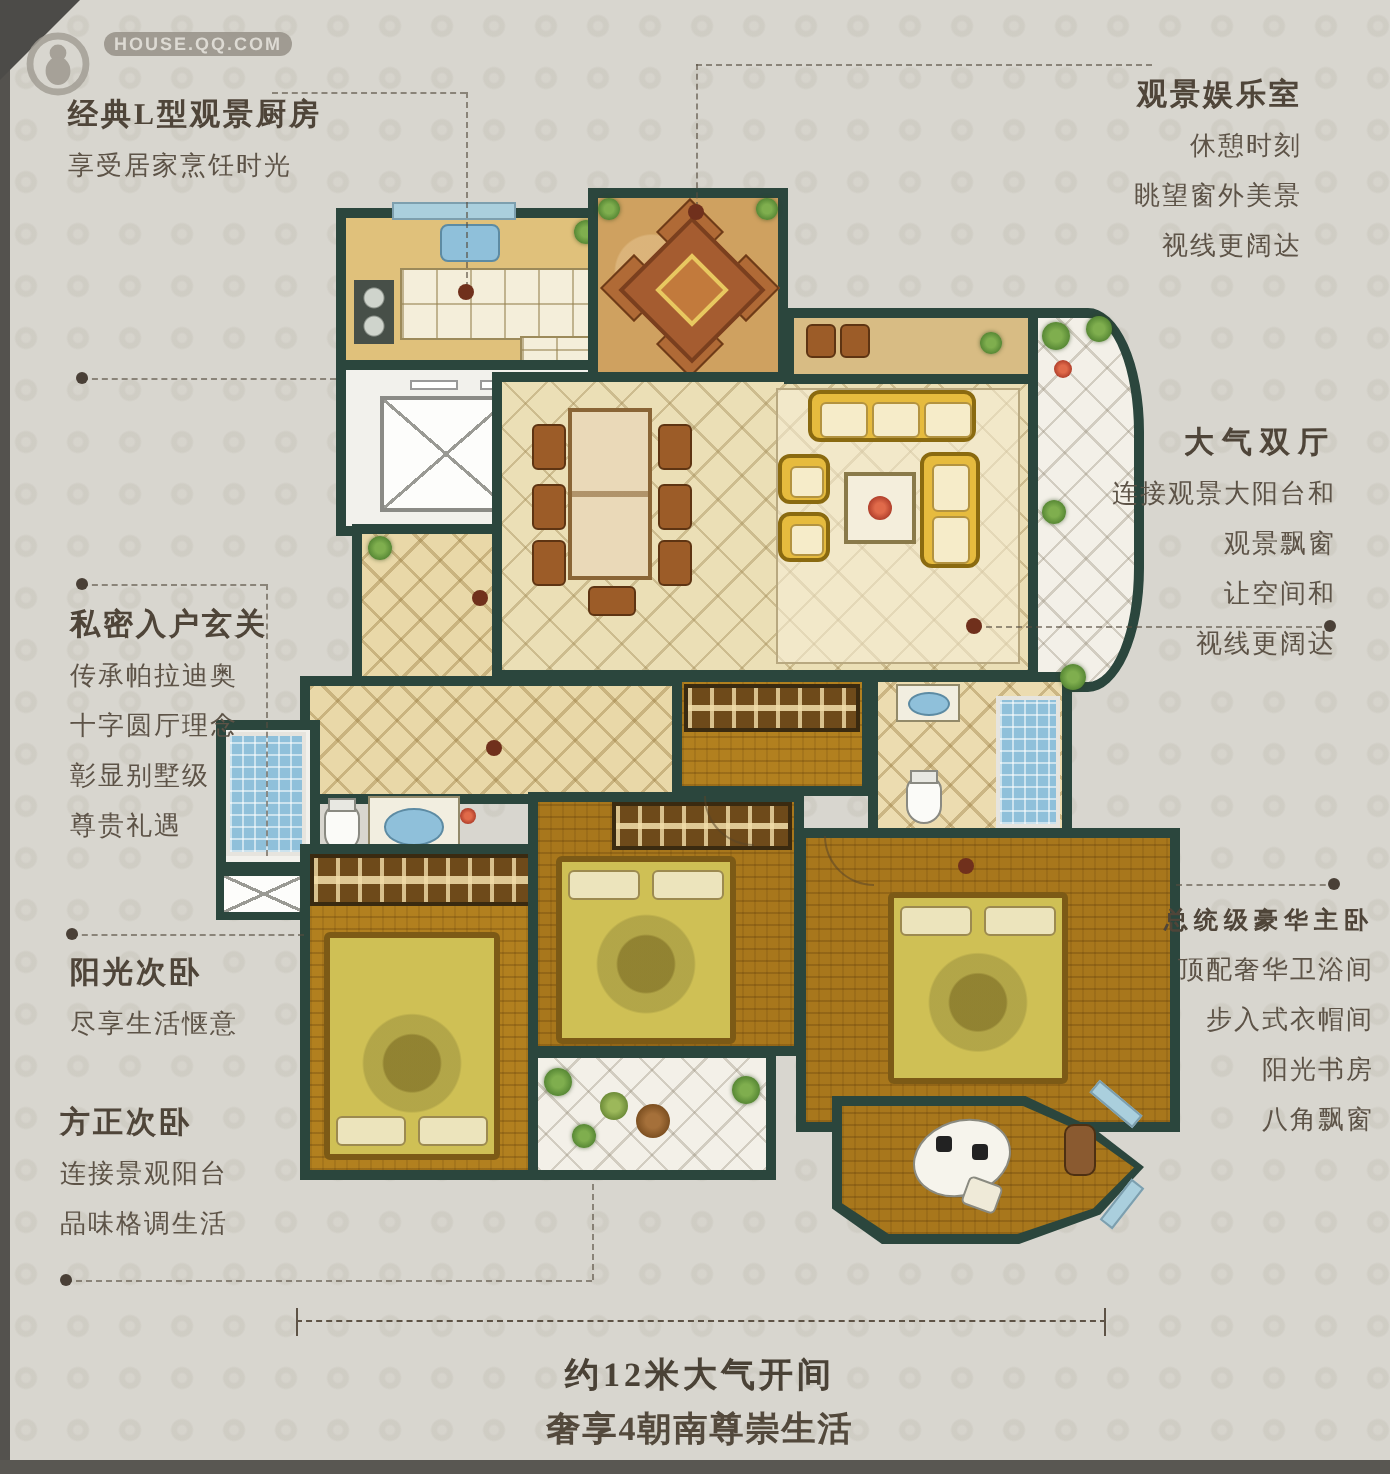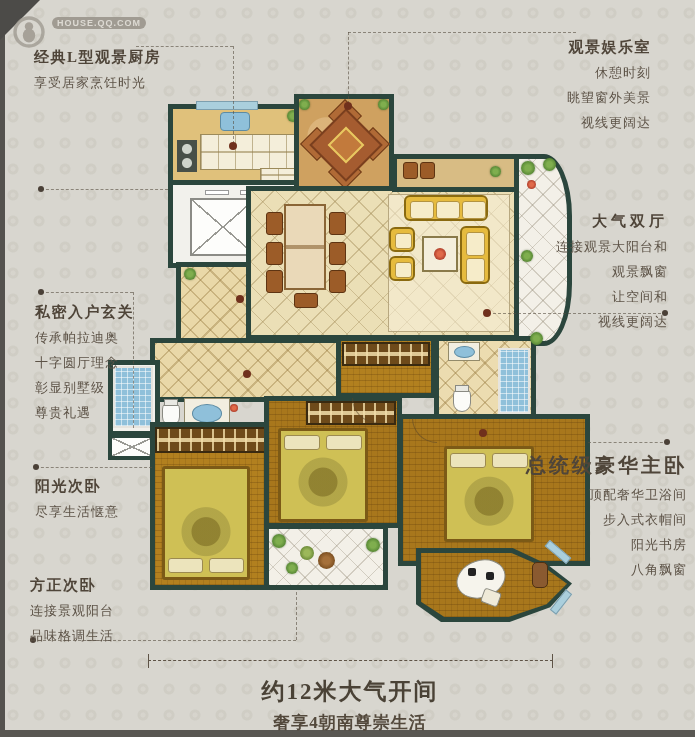--- a/index.html
+++ b/index.html
@@ -17,21 +17,21 @@
   
   .tx{position:absolute;left:12px;top:12px;display:flex;align-items:flex-start;opacity:.9;}
   .tx-body{margin-left:4px;}
   .tx-name{font-family:"Liberation Sans",sans-serif;font-weight:bold;font-size:21px;letter-spacing:2px;color:#a9a49b;text-shadow:1px 1px 0 rgba(255,255,255,.7),-1px -1px 0 rgba(120,115,108,.5);}
   .tx-domain{margin-top:1px;background:#9a958c;color:#dedbd4;font-family:"Liberation Sans",sans-serif;font-weight:bold;font-size:9px;letter-spacing:1px;padding:1px 5px;border-radius:7px;display:inline-block;}
   
   .ann{position:absolute;color:#564c40;}
   .ann .t{font-weight:bold;font-size:15px;letter-spacing:1.5px;color:#4f4539;}
   .ann .l{font-size:13px;margin-top:7px;letter-spacing:1px;color:#5d5347;}
   .ann.ra{text-align:right;}
-  .big .t{font-size:20px;letter-spacing:3px;}
+  .big .t{font-size:12px;letter-spacing:3px;}
   
   .dh{position:absolute;border-top:1px dashed rgba(86,76,64,.6);}
   .dv{position:absolute;border-left:1px dashed rgba(86,76,64,.6);}
   .dot{position:absolute;width:6px;height:6px;border-radius:50%;background:#4a4037;}
   .rdot{position:absolute;width:8px;height:8px;border-radius:50%;background:#70301c;z-index:30;}
   
   .r{position:absolute;box-sizing:border-box;}
   .wall{border:5px solid #2b463d;}
   .f-tan{background:#e0c17b;}
   .f-ent{background:#cfa160;background-image:radial-gradient(circle at 30% 40%,rgba(255,235,200,.25) 0 18px,transparent 19px);}
@@ -74,21 +74,21 @@
   .win{position:absolute;background:#aacfdd;border:1px solid #7d9fae;}
   .arc{position:absolute;border:1px solid rgba(90,70,40,.55);border-top:none;border-right:none;border-radius:0 0 0 100%;}
   .toilet{position:absolute;width:16px;height:22px;background:#fbfbf8;border:1px solid #8a8a82;border-radius:7px 7px 9px 9px;}
   .toilet::before{content:"";position:absolute;left:1px;top:-4px;width:12px;height:5px;background:#e8e8e2;border:1px solid #8a8a82;}
   .basin{position:absolute;background:#f2eee0;border:1px solid #938a6a;}
   .basin::after{content:"";position:absolute;left:15%;top:18%;width:64%;height:60%;border-radius:50%;background:#8fc0da;border:1px solid #5d8ba3;}
   
   .dim{position:absolute;left:148px;top:660px;width:405px;border-top:1.4px dashed #5e5346;}
   .tick{position:absolute;top:-7px;width:1.4px;height:14px;background:#5e5346;}
   .dimtext{position:absolute;left:150px;top:676px;width:400px;text-align:center;color:#4a4236;}
-  .dt1{font-weight:bold;font-size:23px;letter-spacing:2px;}
+  .dt1{font-weight:bold;font-size:17px;letter-spacing:2px;}
   .dt2{font-weight:bold;font-size:17px;letter-spacing:1px;margin-top:4px;color:#53493c;}
   .ruian{position:absolute;right:10px;top:680px;text-align:center;}
   .rn{color:#d43527;font-weight:bold;font-size:20px;letter-spacing:9px;}
   .ru{color:#2222cc;font-weight:bold;font-size:15px;font-family:"Liberation Sans",sans-serif;margin-top:2px;}
   .octo-out{position:absolute;background:#2b463d;clip-path:polygon(0 0,62% 0,84% 22%,100% 48%,86% 80%,60% 100%,16% 100%,0 76%);}
   .octo-in{position:absolute;left:5px;top:5px;right:5px;bottom:5px;clip-path:polygon(0 0,62% 0,84% 22%,100% 48%,86% 80%,60% 100%,16% 100%,0 76%);}
 </style>
 </head>
 <body>
 
@@ -303,21 +303,21 @@
     <div class="l">步入式衣帽间</div>
     <div class="l">阳光书房</div>
     <div class="l">八角飘窗</div>
   </div>
 
   <div class="ann" style="left:35px;top:477px;">
     <div class="t">阳光次卧</div>
     <div class="l">尽享生活惬意</div>
   </div>
 
-  <div class="ann" style="left:30px;top:576px;">
+  <div class="ann" style="left:30px;top:552px;">
     <div class="t">方正次卧</div>
     <div class="l">连接景观阳台</div>
     <div class="l">品味格调生活</div>
   </div>
 
   <div class="dim">
     <div class="tick" style="left:0;"></div>
     <div class="tick" style="right:0;"></div>
   </div>
   <div class="dimtext">

